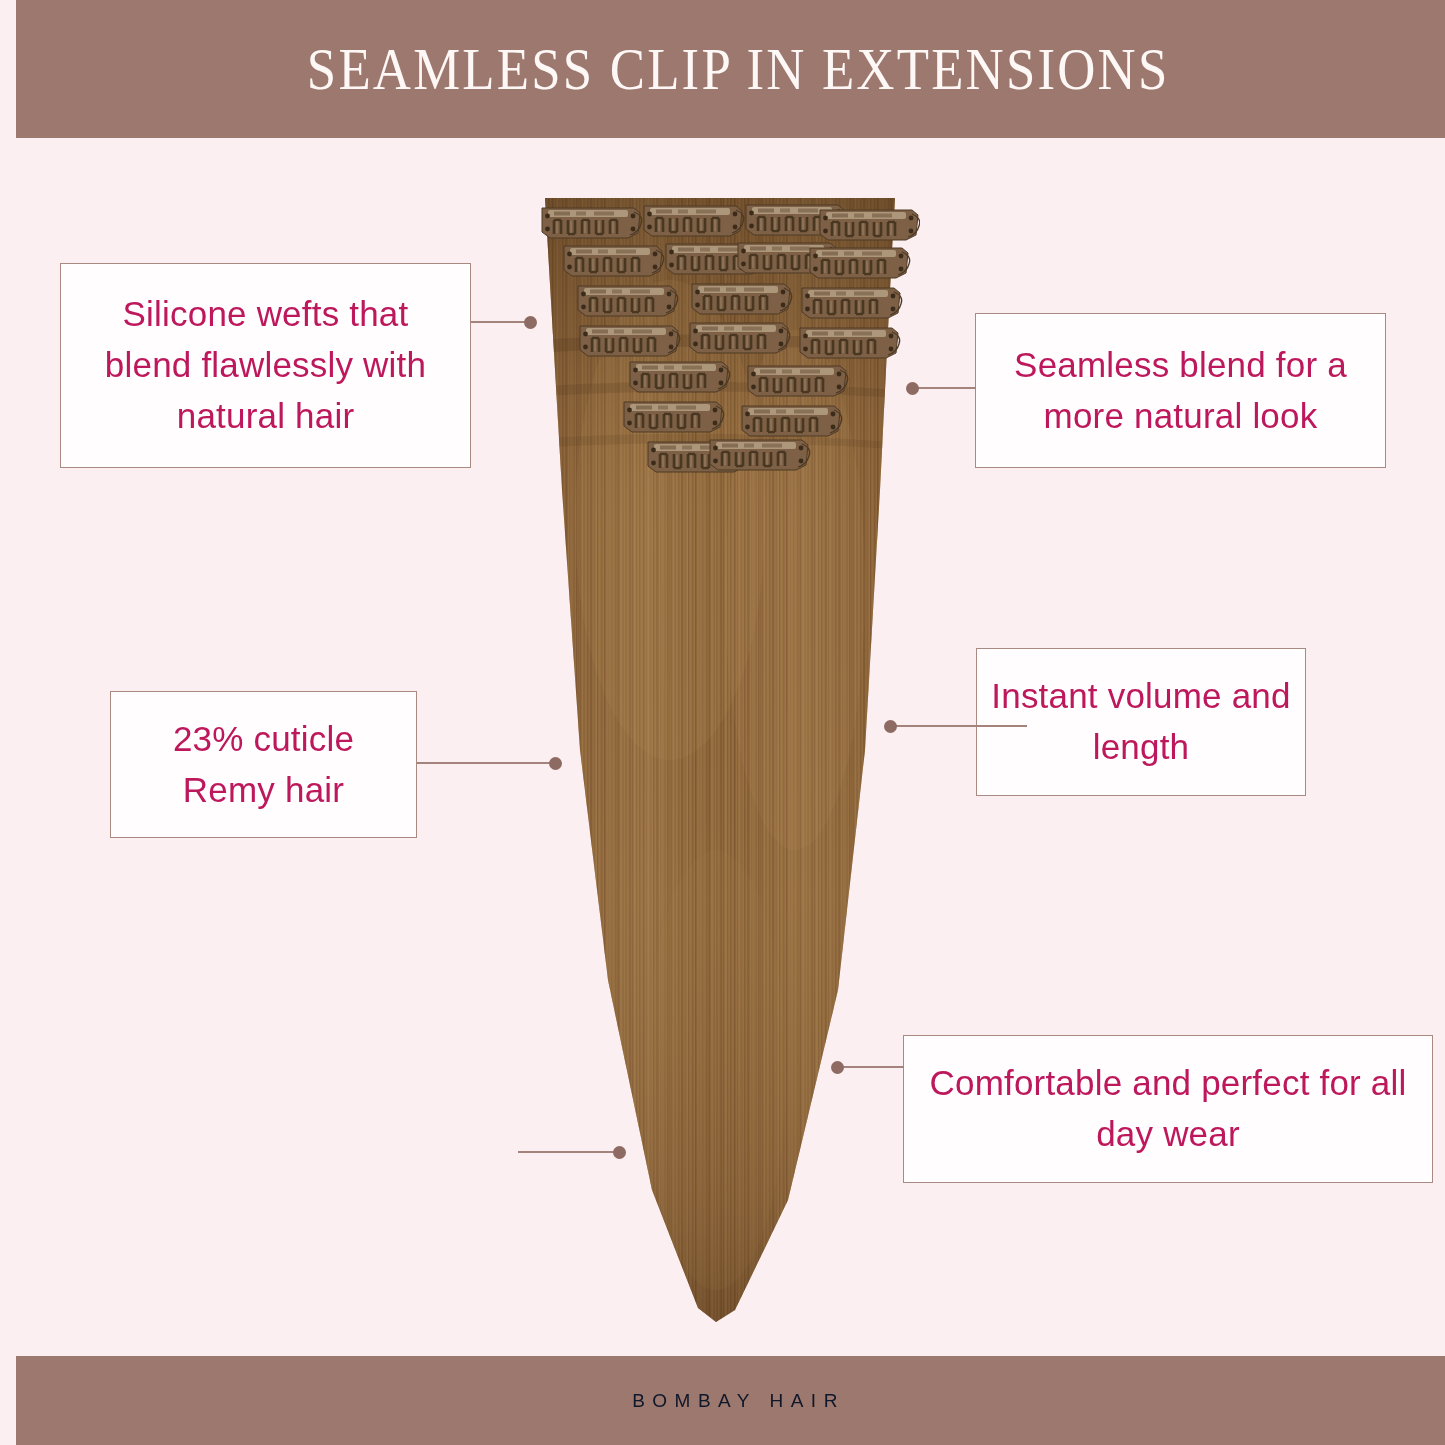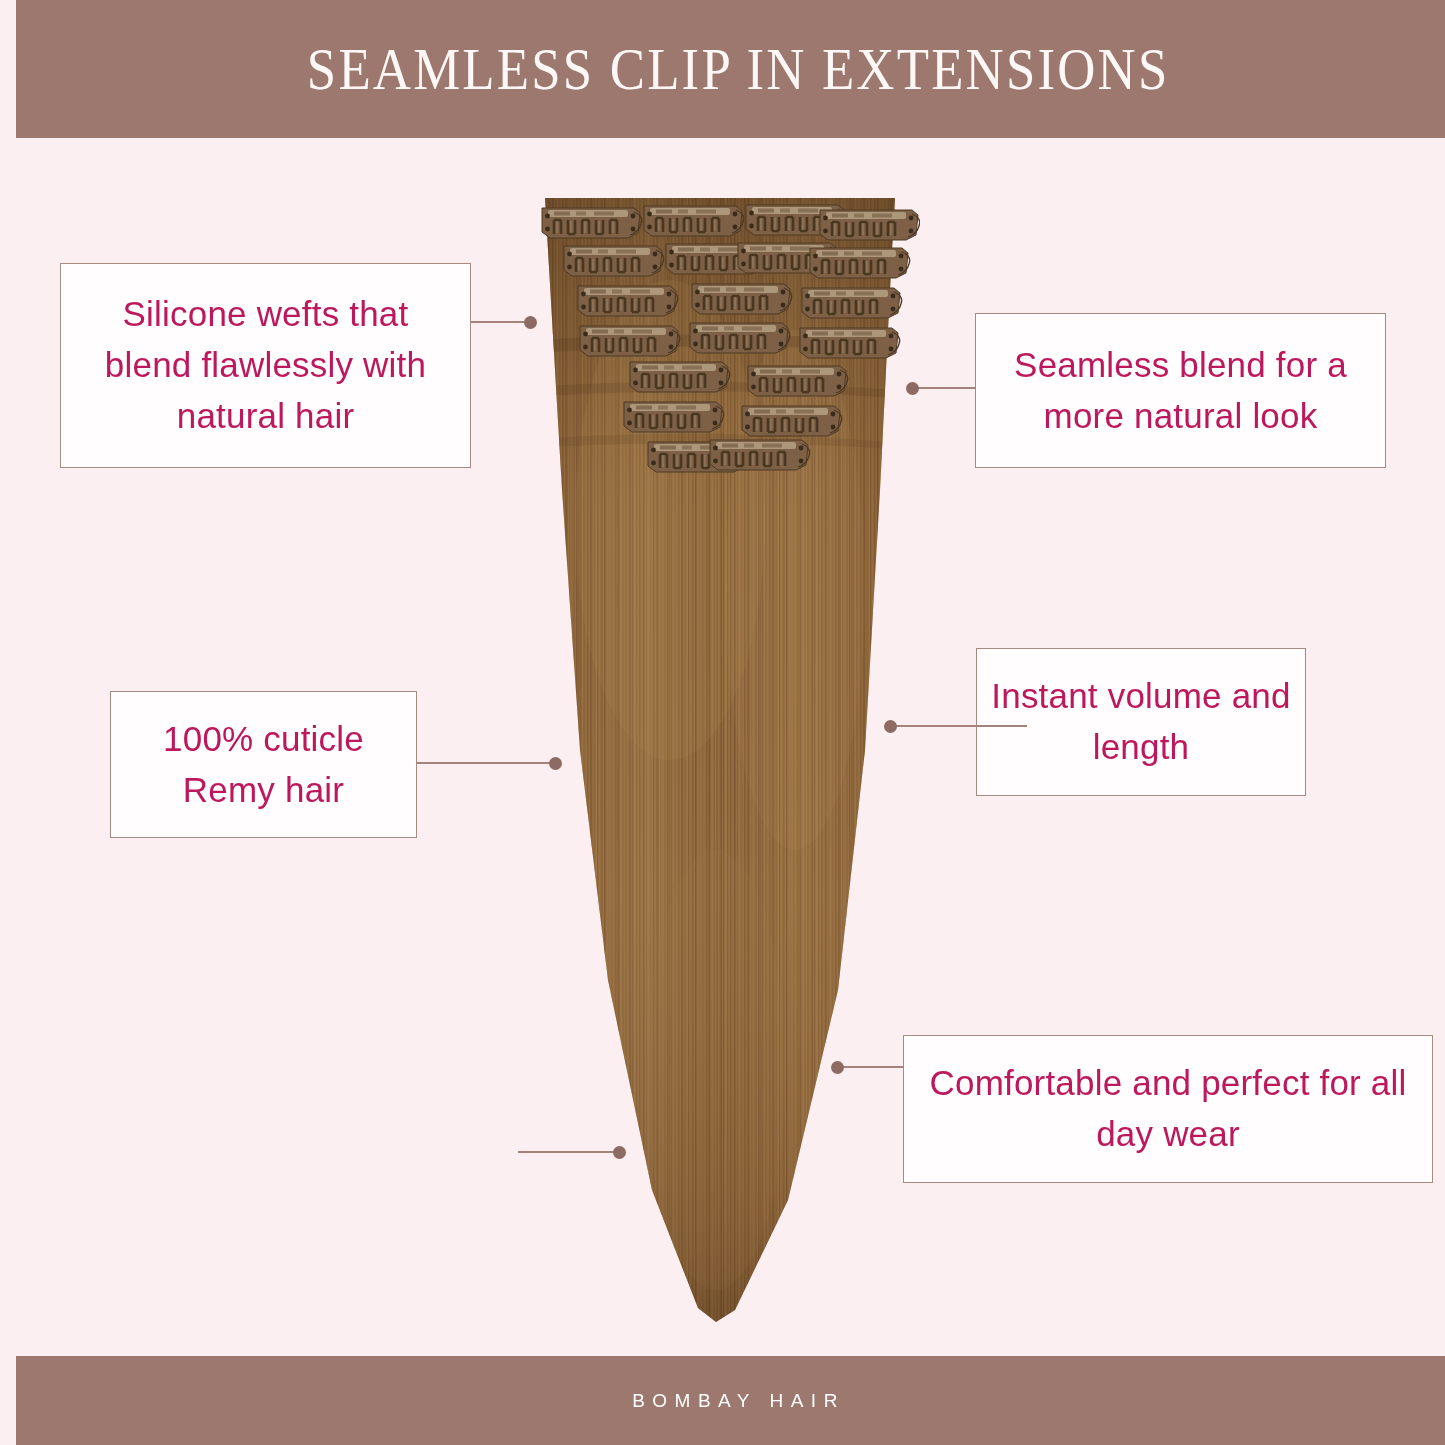--- a/index.html
+++ b/index.html
@@ -25,21 +25,21 @@
     color:#fdf7f6;
     font-size:60px;
     letter-spacing:2.5px;
     font-weight:400;
     transform:scaleX(0.88);
     white-space:nowrap;
     line-height:1;
   }
   .brand{
     font-family:"Liberation Sans", sans-serif;
-    color:#ffffff;
+    color:#0f172a;
     font-size:19px;
     letter-spacing:7.5px;
     font-weight:400;
     white-space:nowrap;
   }
 
   
   .product{
     position:absolute;
     left:520px;top:190px;width:400px;height:1140px;
@@ -207,21 +207,21 @@
   <div class="conn" style="left:471px;top:321px;width:62px;"></div>
   <div class="dot" style="left:524px;top:316px;"></div>
 
   <div class="callout" style="left:975px;top:313px;width:411px;height:155px;">
     <span>Seamless blend for a more natural look</span>
   </div>
   <div class="conn" style="left:912px;top:387px;width:64px;"></div>
   <div class="dot" style="left:906px;top:382px;"></div>
 
   <div class="callout" style="left:110px;top:691px;width:307px;height:147px;">
-    <span>100% cuticle Remy hair</span>
+    <span>23% cuticle Remy hair</span>
   </div>
   <div class="conn" style="left:417px;top:762px;width:140px;"></div>
   <div class="dot" style="left:549px;top:757px;"></div>
 
   <div class="callout" style="left:976px;top:648px;width:330px;height:148px;">
     <span>Instant volume and length</span>
   </div>
   <div class="conn" style="left:890px;top:725px;width:137px;"></div>
   <div class="dot" style="left:884px;top:720px;"></div>
 

